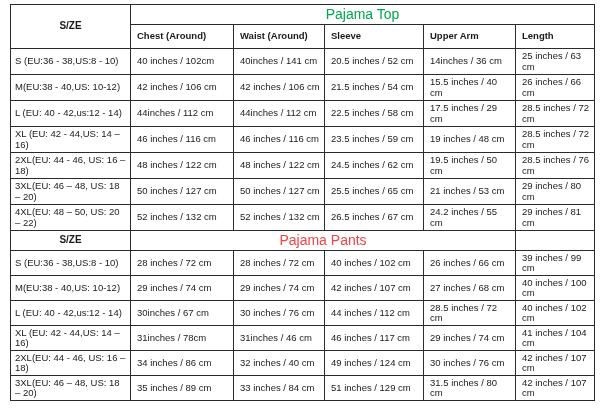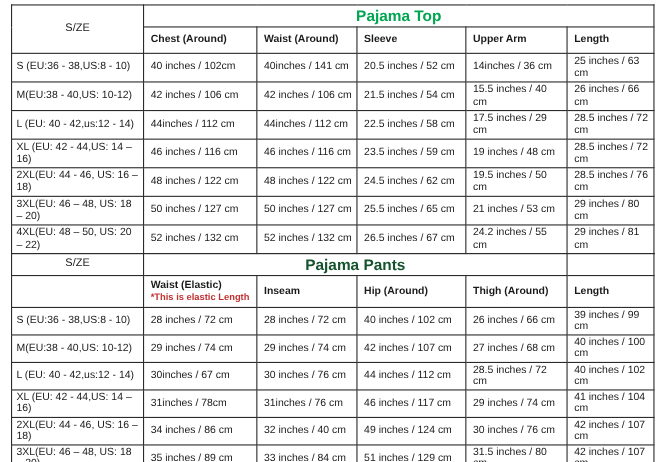--- a/index.html
+++ b/index.html
@@ -35,33 +35,33 @@
     line-height: 10.5px;
     padding: 1px 3px 1px 6px;
     vertical-align: middle;
     text-align: left;
     overflow: hidden;
     word-wrap: break-word;
   }
   th.title {
     font-size: 14px;
     line-height: 15px;
-    font-weight: bold;
+    font-weight: normal;
     text-align: center;
     height: 17px;
     padding: 1px 18px;
   }
   th.title-green { color: #00A651; }
-  th.title-blue  { color: #14532d; }
+  th.title-blue  { color: #ef4444; }
   th.colhead {
     font-weight: bold;
     height: 21px;
   }
   th.szhead {
-    font-weight: normal;
+    font-weight: bold;
     font-size: 10px;
     text-align: center;
     padding: 1px 15px;
   }
   td.size-cell {
     font-weight: normal;
     padding-left: 4px;
   }
   tr.data-row td { height: 23px; }
   table.pants tr.data-row td { height: 22px; }
@@ -169,31 +169,20 @@
         <col class="c4">
         <col class="c5">
         <col class="c6">
     </colgroup>
     <thead>
       <tr>
         <th class="szhead">S/ZE</th>
         <th class="title title-blue" colspan="4">Pajama Pants</th>
         <th class="empty-cell"></th>
       </tr>
-      <tr class="colhead-row">
-        <th class="empty-cell"></th>
-        <th class="colhead">
-          <div>Waist (Elastic)</div>
-          <div class="note">*This is elastic Length</div>
-        </th>
-        <th class="colhead">Inseam</th>
-        <th class="colhead">Hip (Around)</th>
-        <th class="colhead">Thigh (Around)</th>
-        <th class="colhead">Length</th>
-      </tr>
     </thead>
     <tbody id="pants-body">
         <tr class="data-row">
           <td class="size-cell">S (EU:36 - 38,US:8 - 10)</td>
           <td>28 inches / 72 cm</td>
           <td>28 inches / 72 cm</td>
           <td>40 inches / 102 cm</td>
           <td>26 inches / 66 cm</td>
           <td>39 inches / 99 cm</td>
         </tr>
@@ -209,21 +198,21 @@
           <td class="size-cell">L (EU: 40 - 42,us:12 - 14)</td>
           <td>30inches / 67 cm</td>
           <td>30 inches / 76 cm</td>
           <td>44 inches / 112 cm</td>
           <td>28.5 inches / 72 cm</td>
           <td>40 inches / 102 cm</td>
         </tr>
         <tr class="data-row">
           <td class="size-cell">XL (EU: 42 - 44,US: 14 – 16)</td>
           <td>31inches / 78cm</td>
-          <td>31inches / 76 cm</td>
+          <td>31inches / 46 cm</td>
           <td>46 inches / 117 cm</td>
           <td>29 inches / 74 cm</td>
           <td>41 inches / 104 cm</td>
         </tr>
         <tr class="data-row">
           <td class="size-cell">2XL(EU: 44 - 46, US: 16 – 18)</td>
           <td>34 inches / 86 cm</td>
           <td>32 inches / 40 cm</td>
           <td>49 inches / 124 cm</td>
           <td>30 inches / 76 cm</td>

